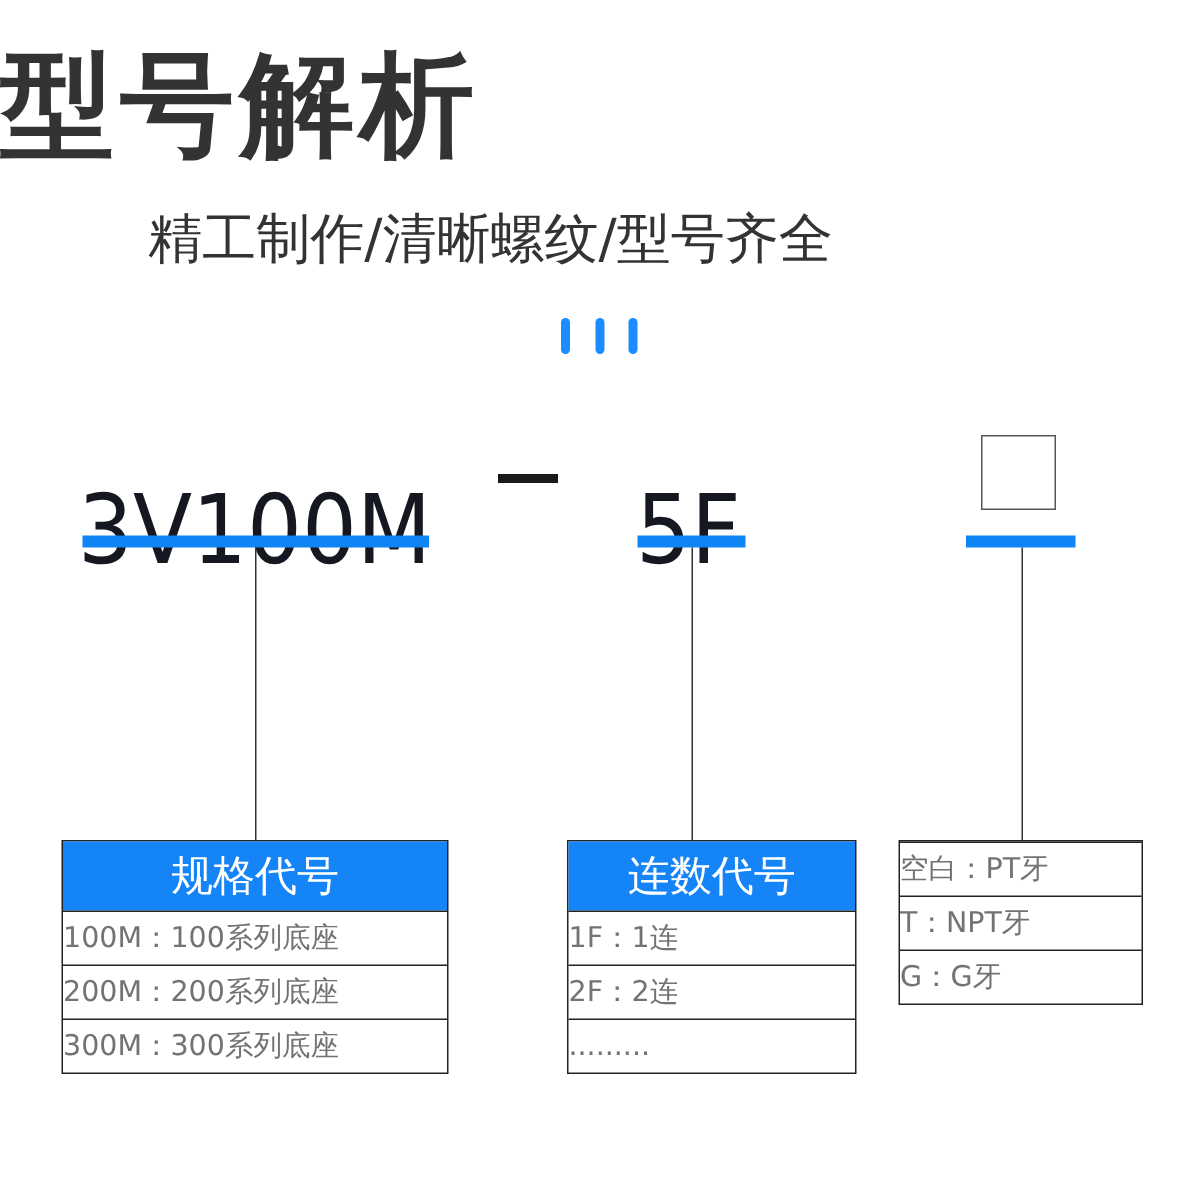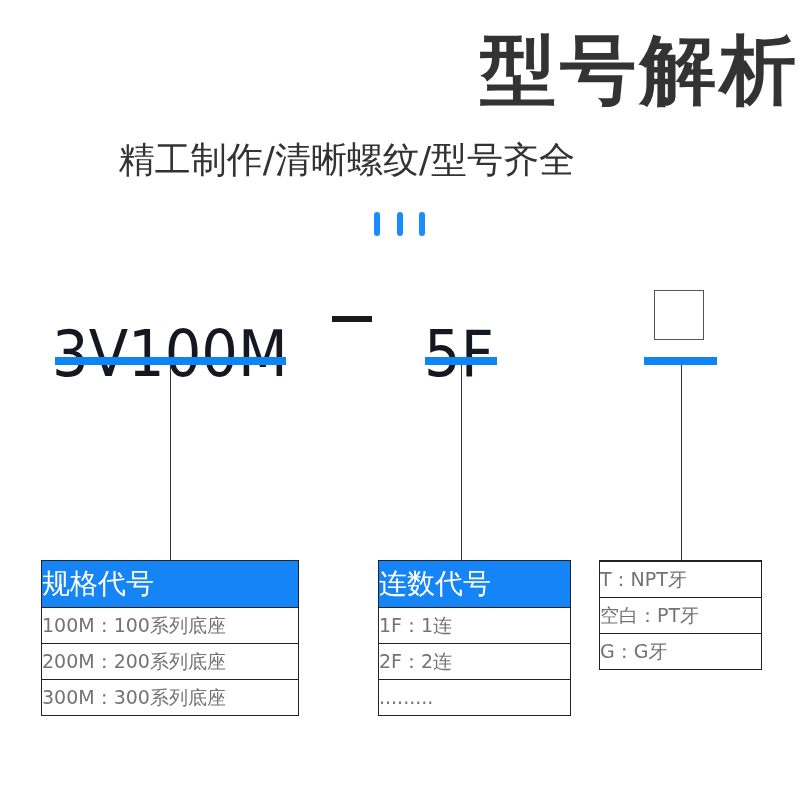--- a/index.html
+++ b/index.html
@@ -1,28 +1,28 @@
 <!DOCTYPE html>
 <html><head>
 <meta charset="utf-8">
 <style>
   html, body { margin:0; padding:0; }
   body { width:800px; height:800px; background:#ffffff; position:relative; overflow:hidden;
          font-family: "DejaVu Sans", "Liberation Sans", sans-serif; color:#333; }
   .abs { position:absolute; }
-  .title { left:0; width:800px; top:22px; text-align:right; font-size:76px; font-weight:bold; color:#333333; letter-spacing:4px; line-height:96px; }
-  .subtitle { left:0; width:654px; top:136px; text-align:center; font-size:36px; color:#333333; line-height:48px;margin-left:20px; }
+  .title { left:0; width:800px; top:22px; text-align:left; font-size:76px; font-weight:bold; color:#333333; letter-spacing:4px; line-height:96px; }
+  .subtitle { left:0; width:654px; top:136px; text-align:center; font-size:36px; color:#333333; line-height:48px; }
   .tick { top:212px; width:6px; height:24px; border-radius:3px; background:#1a8cff; }
   .model { top:280px; font-size:64px; color:#161821; line-height:76px; font-family:"DejaVu Sans Condensed","DejaVu Sans", sans-serif;margin-top:36px; }
   .dash { top:316px; left:332px; width:40px; height:6px; background:#1a1a1a; }
   .placeholder { left:654px; top:290px; width:50px; height:50px; border:1.5px solid #555; box-sizing:border-box; }
   .bar { height:8px; background:#0f84f5; top:357px; }
   .vline { width:1px; background:#333; }
   .table { position:absolute; border:1.5px solid #222; box-sizing:border-box; background:#fff; }
-  .thead { background:#1484f6; color:#fff; font-size:28px; height:46px; line-height:46px; }
+  .thead { background:#1484f6; color:#fff; text-align:center; font-size:28px; height:46px; line-height:46px; }
   .row { text-align:left; font-size:19px; color:#737373; border-top:1.5px solid #222; line-height:34px; height:35px; }
 </style>
 </head>
 <body>
 
 <div class="abs title">型号解析</div>
 <div class="abs subtitle">精工制作/清晰螺纹/型号齐全</div>
 
 <div class="abs tick" style="left:374px"></div>
 <div class="abs tick" style="left:397px"></div>
@@ -49,16 +49,16 @@
 </div>
 
 <div class="table" style="left:378px;top:560px;width:193px">
   <div class="thead">连数代号</div>
   <div class="row">1F：1连</div>
   <div class="row">2F：2连</div>
   <div class="row">.........</div>
 </div>
 
 <div class="table" style="left:599px;top:560px;width:163px">
+  <div class="row">空白：PT牙</div>
   <div class="row">T：NPT牙</div>
-  <div class="row">空白：PT牙</div>
   <div class="row">G：G牙</div>
 </div>
 
 </body></html>

